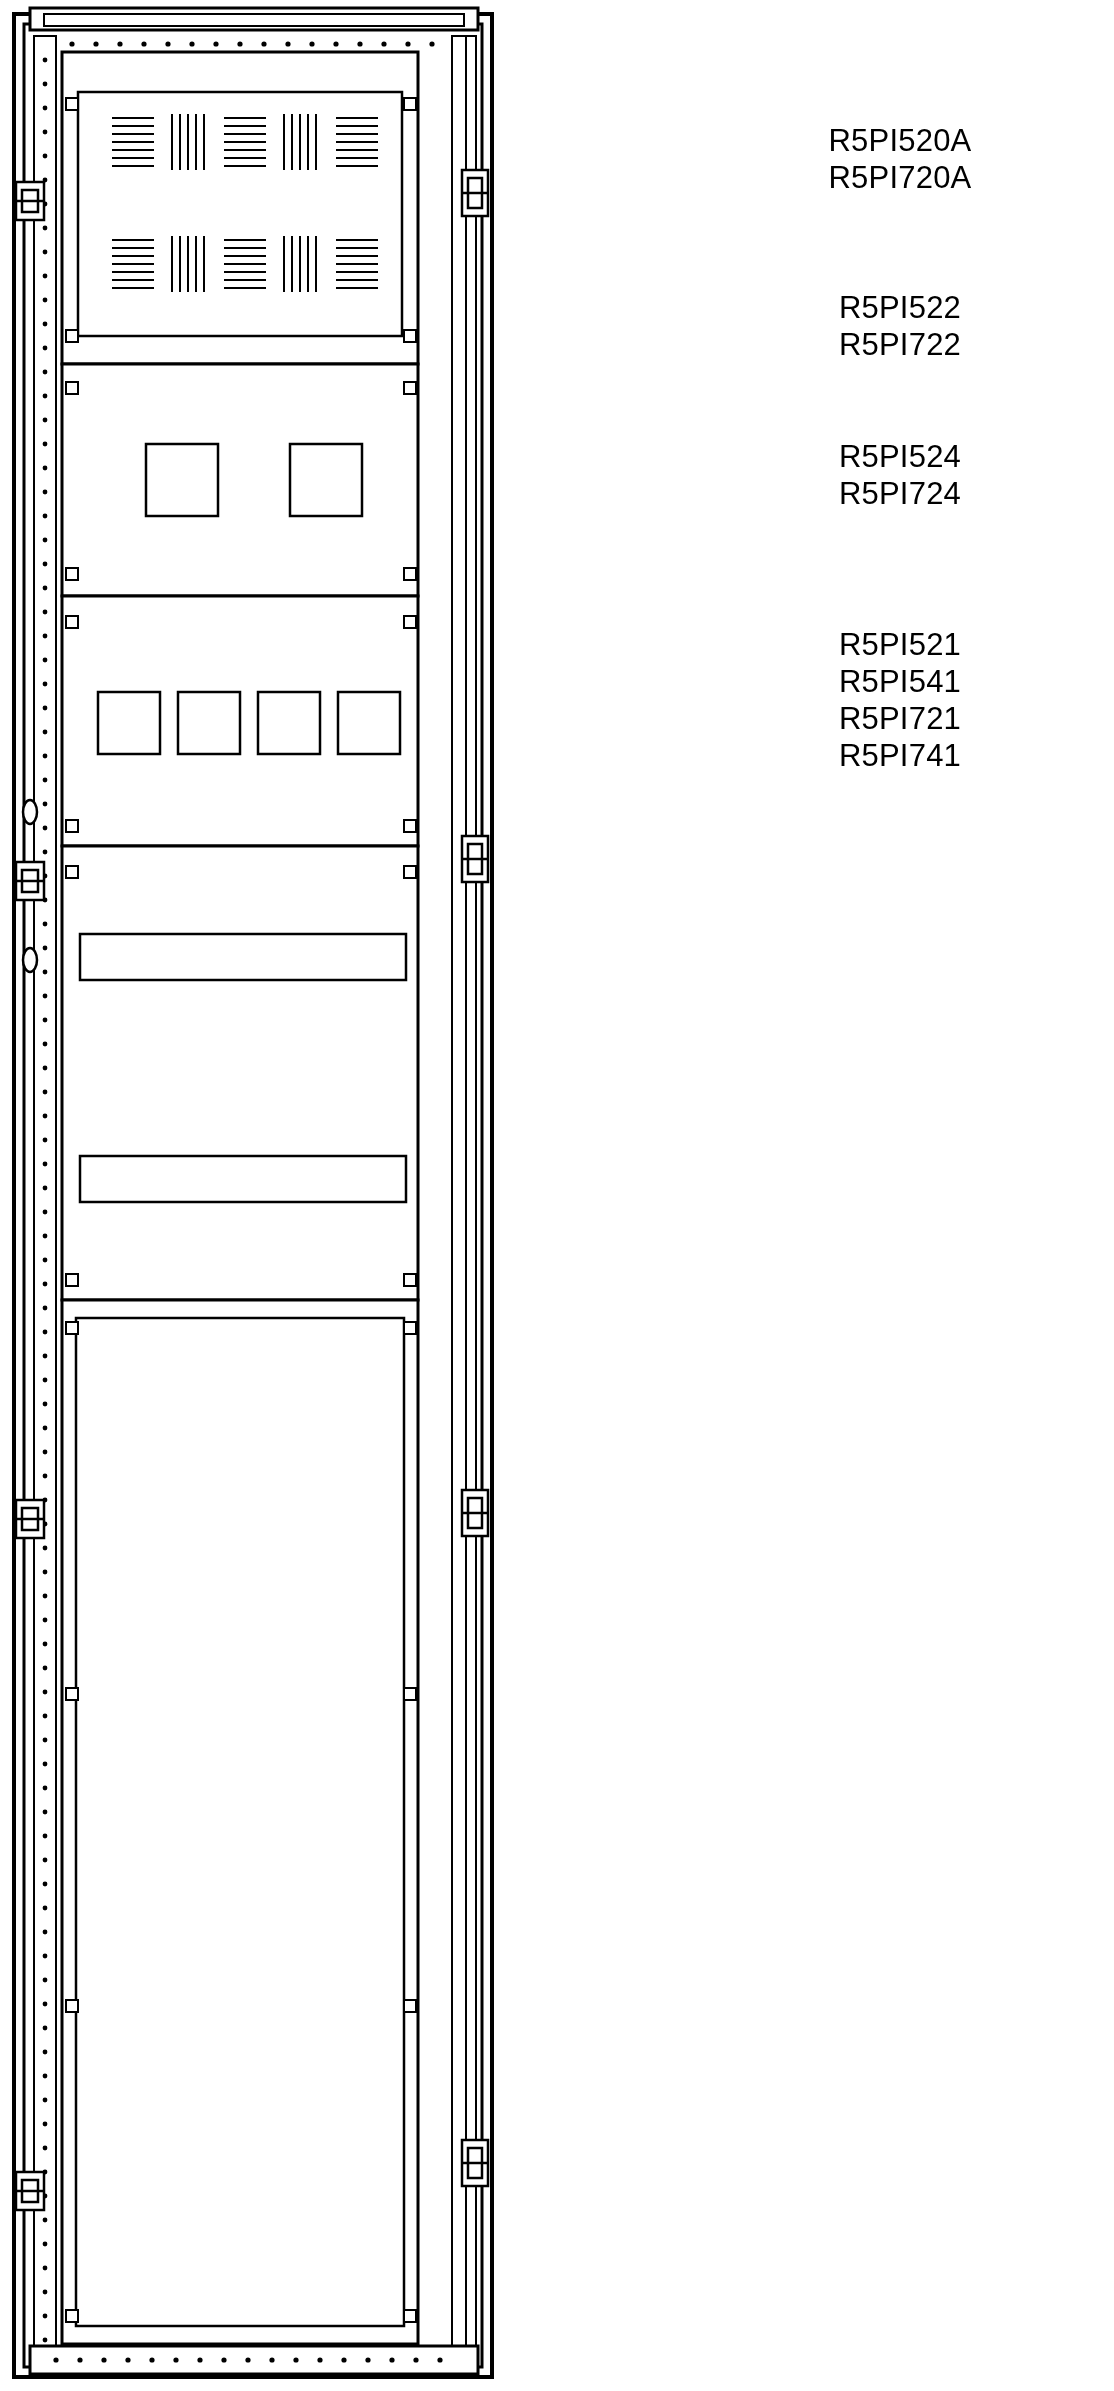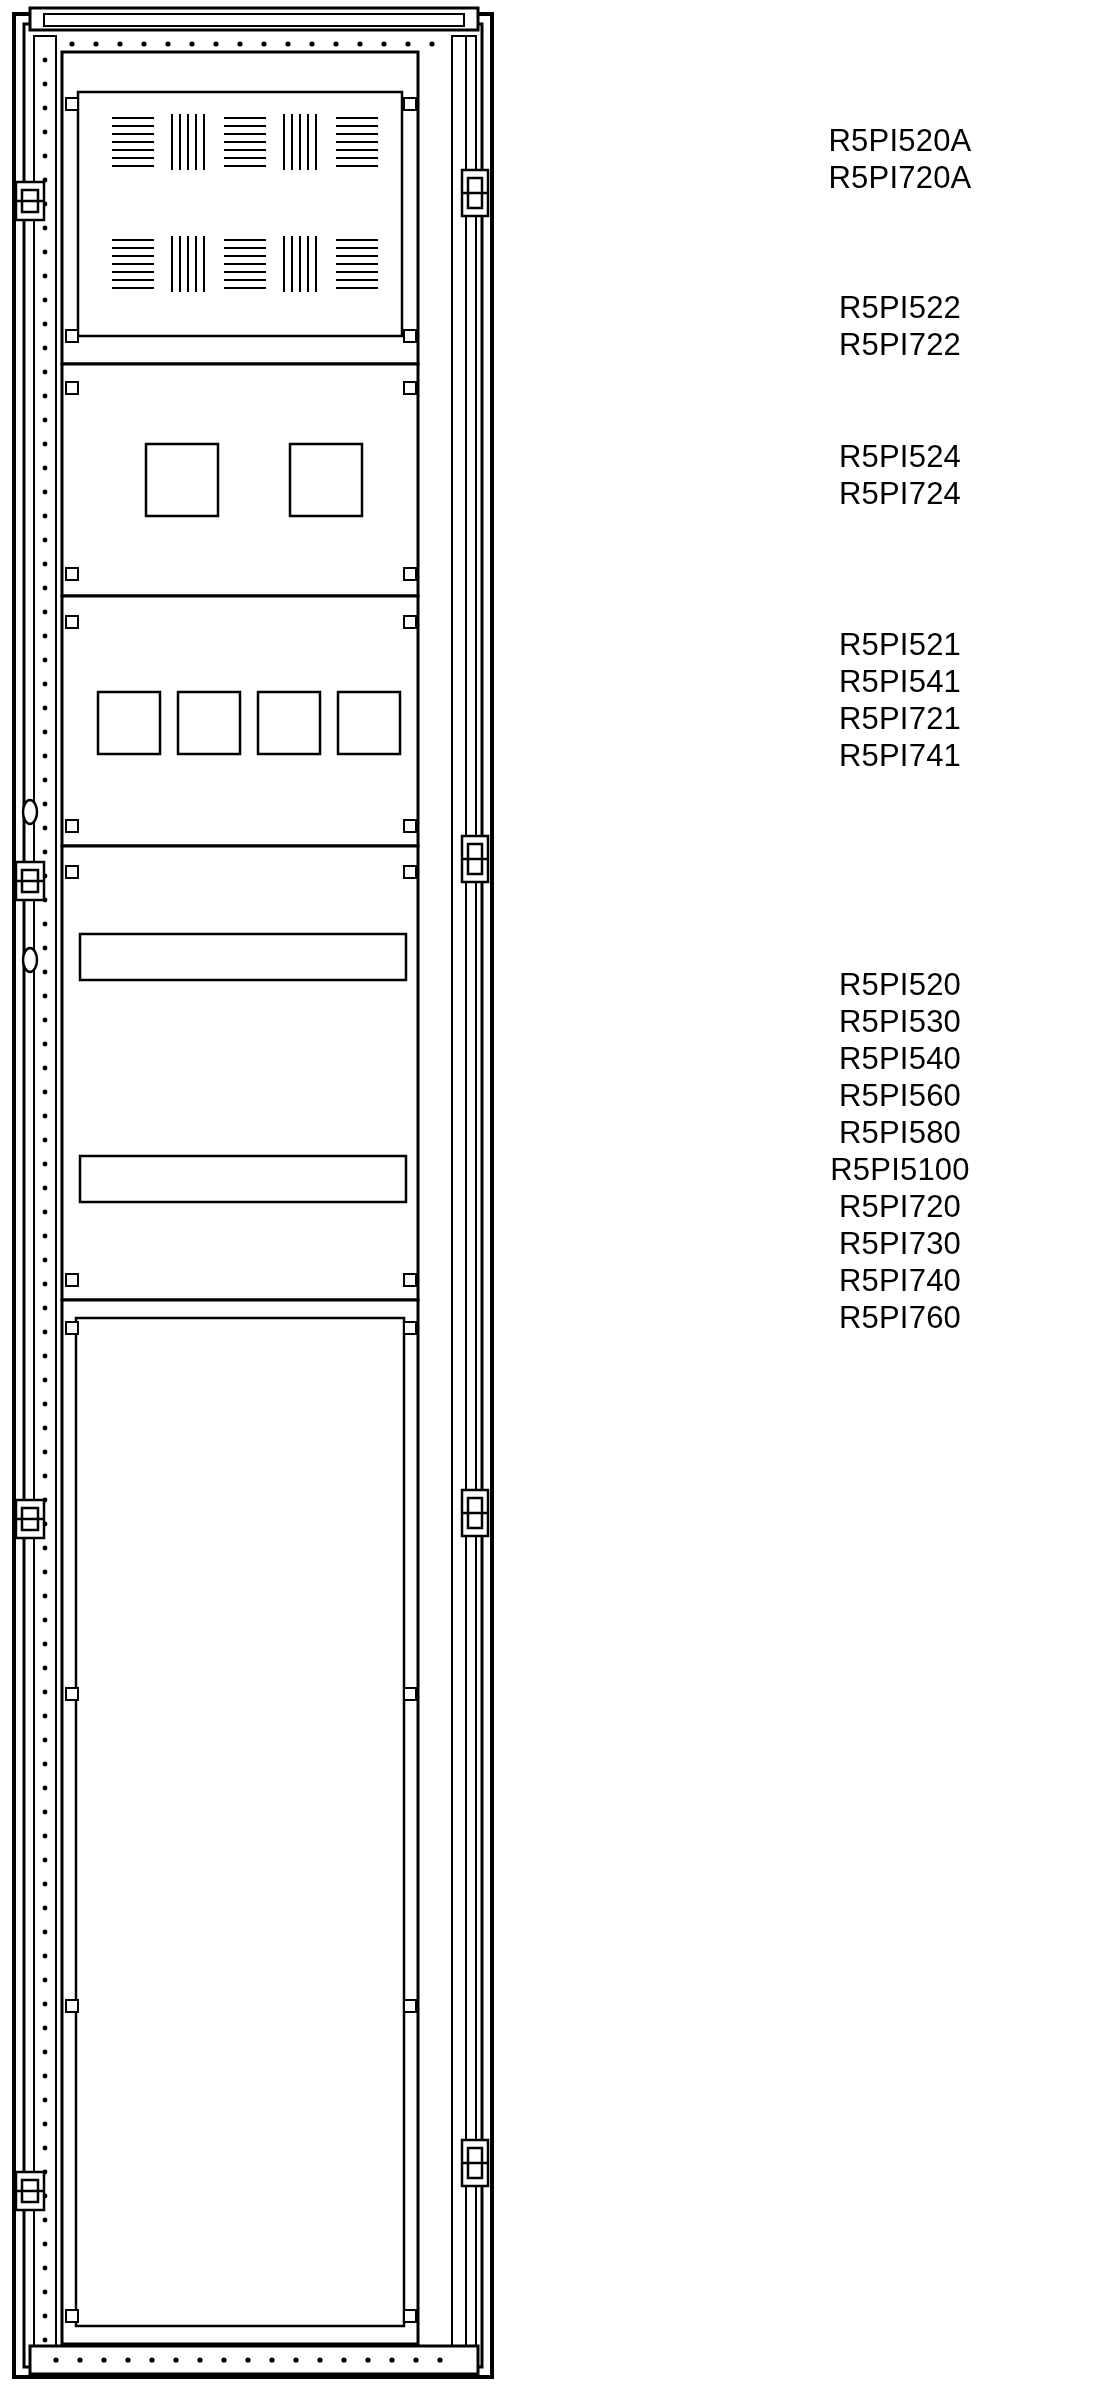--- a/index.html
+++ b/index.html
@@ -420,27 +420,15 @@
       <span class="ln">R5PI724</span>
     </div>
 
     <div class="label-group" id="lg3">
       <span class="ln">R5PI521</span>
       <span class="ln">R5PI541</span>
       <span class="ln">R5PI721</span>
       <span class="ln">R5PI741</span>
     </div>
 
-    <div class="label-group" id="lg4">
-      <span class="ln">R5PI520</span>
-      <span class="ln">R5PI530</span>
-      <span class="ln">R5PI540</span>
-      <span class="ln">R5PI560</span>
-      <span class="ln">R5PI580</span>
-      <span class="ln">R5PI5100</span>
-      <span class="ln">R5PI720</span>
-      <span class="ln">R5PI730</span>
-      <span class="ln">R5PI740</span>
-      <span class="ln">R5PI760</span>
-    </div>
 
   </div>
 </div>
 
 </body></html>

